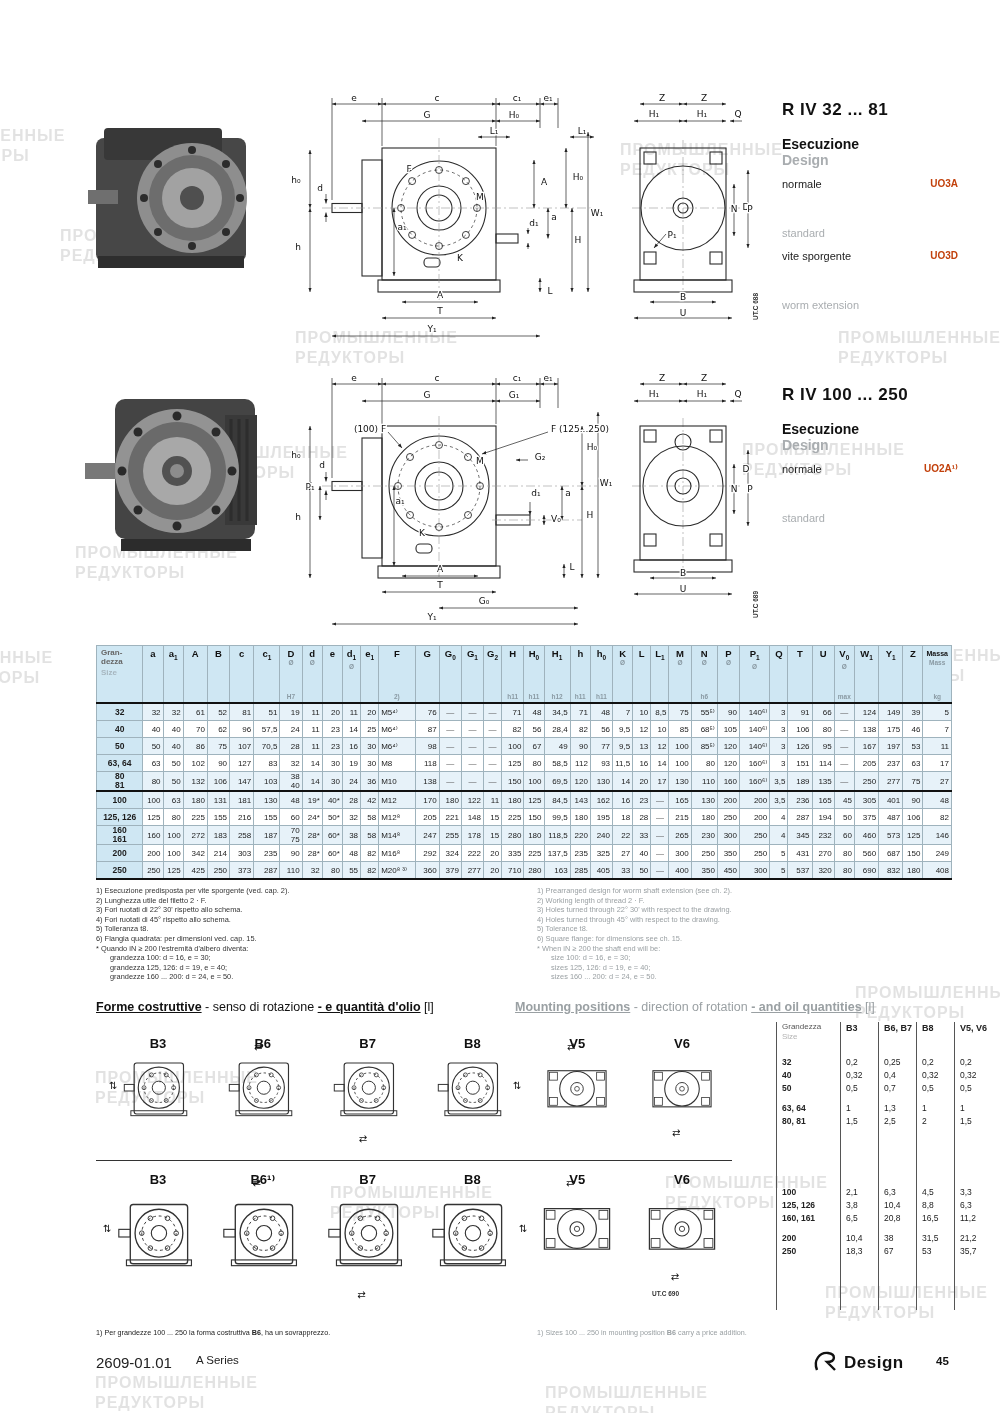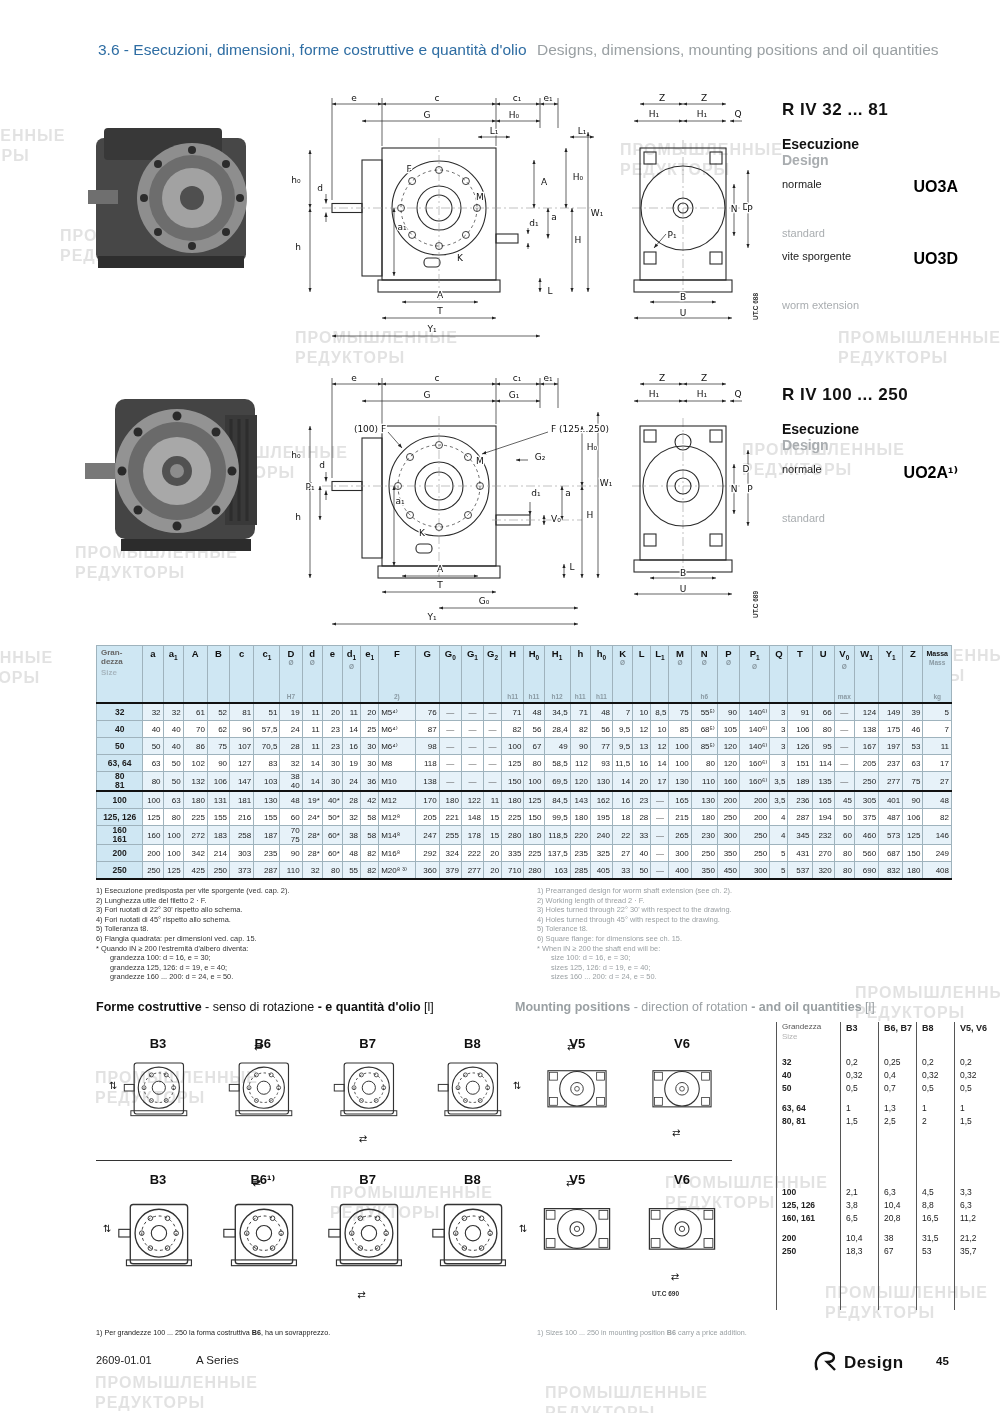--- a/index.html
+++ b/index.html
@@ -11,21 +11,21 @@
   .title-it{left:98px;top:40px;width:440px;color:#2e6da3;font-size:15.5px;line-height:20px;padding-left:40px;text-indent:-40px;}
   .title-en{left:537px;top:40px;width:430px;color:#9aa0a3;font-size:15.5px;line-height:20px;}
   
   .rcol{width:176px;}
   .model{font-size:17px;font-weight:bold;color:#111;letter-spacing:.5px;}
   .esec{font-size:14px;font-weight:bold;color:#111;margin-top:16px;}
   .design{font-size:14px;font-weight:bold;color:#a9adb0;}
   .variant-row{display:flex;justify-content:space-between;align-items:flex-start;margin-top:10px;}
   .v-it{font-size:11px;color:#222;line-height:13px;}
   .v-en{font-size:11px;color:#a9adb0;line-height:13px;margin-top:36px;}
-  .v-code{font-size:16px;font-weight:bold;color:#000000;}
+  .v-code{font-size:10px;font-weight:bold;color:#c2410c;}
   .utc{position:absolute;font-size:6.5px;font-weight:bold;color:#333;transform:rotate(-90deg);transform-origin:0 0;white-space:nowrap;}
   
   svg text.lbl{font-family:"DejaVu Sans",sans-serif;font-size:9px;fill:#111;paint-order:stroke;stroke:#ffffff;stroke-width:2.5px;text-anchor:middle;}
   
   table.dims{border-collapse:collapse;table-layout:fixed;font-size:8px;color:#222;border-top:1.5px solid #222;border-bottom:2px solid #111;}
   table.dims th,table.dims td{border:1px solid #9fb3bd;padding:0 2px;vertical-align:middle;}
   table.dims thead th{background:#cfe7f3;border-bottom:2px solid #111;height:54px;vertical-align:top;padding-top:2px;}
   table.dims .corner div{text-align:left;padding-left:2px;}
   .cor1,.cor2{font-size:8px;color:#666;line-height:9px;}
   .cor3{font-size:8px;color:#a7b6bf;line-height:9px;margin-top:2px;}
@@ -40,21 +40,21 @@
   table.dims td.fcol{text-align:left;}
   table.dims td.dash{text-align:center;color:#555;}
   table.dims th.rsize{background:#cfe7f3;font-weight:bold;color:#1c1c1c;font-size:8.5px;text-align:center;line-height:9px;}
   table.dims tr.heavy td, table.dims tr.heavy th{border-bottom:2px solid #111;}
   
   .fnote{width:430px;font-size:7.4px;line-height:9.6px;color:#333;}
   .fnote.en{color:#9aa0a3;}
   .fnote .cont{padding-left:14px;}
   
   .mhead{font-size:12.5px;color:#111;}
-  .mhead .b{font-weight:bold;}
+  .mhead .b{font-weight:bold;text-decoration:underline;}
   .mhead.en{color:#9aa0a3;}
   .mhead.en .b{font-weight:bold;color:#9aa0a3;}
   
   .mrow{display:flex;justify-content:space-between;}
   .pos-cell{width:96px;text-align:center;}
   .pos-label{font-size:13px;font-weight:bold;color:#111;margin-bottom:4px;}
   .pos-draw{position:relative;display:inline-block;}
   .pos-draw svg{stroke:#333;fill:none;}
   .parrow{position:absolute;font-size:10px;color:#111;line-height:10px;}
   .a-l{left:-12px;top:34%;}
@@ -72,21 +72,21 @@
   .oh-size2{font-size:8px;color:#b3b3b3;display:block;line-height:10px;padding-left:10px;}
   .oh-col{font-weight:bold;font-size:9px;line-height:12px;padding-left:6px;}
   .osize{font-weight:bold;}
   .g-sm{margin-top:7px;}
   .g-lg{margin-top:58px;}
   
   .bnote{font-size:7.2px;color:#222;width:430px;}
   .bnote.en{color:#9aa0a3;}
   .bnote b{font-weight:bold;}
   
-  .footer-code{font-size:11px;color:#222;}
+  .footer-code{font-size:15px;color:#222;}
   .footer-series{font-size:11.5px;color:#222;}
   .footer-page{font-size:11.5px;font-weight:bold;color:#111;}
   .brand-text{font-size:17px;font-weight:bold;color:#111;letter-spacing:.5px;}
   .symdefs{position:absolute;width:0;height:0;overflow:hidden;}
 </style>
 </head>
 <body>
 
 <div class="page">
 
@@ -132,22 +132,20 @@
         <circle cx="45" cy="43" r="8" stroke-width="1.2"></circle>
         <circle cx="45" cy="43" r="3" stroke-width="1"></circle>
         <rect x="10" y="22" width="10" height="10" stroke-width="1"></rect>
         <rect x="70" y="22" width="10" height="10" stroke-width="1"></rect>
         <rect x="10" y="54" width="10" height="10" stroke-width="1"></rect>
         <rect x="70" y="54" width="10" height="10" stroke-width="1"></rect>
       </symbol>
     </defs>
   </svg>
 
-  <div class="abs title-it">3.6 - Esecuzioni, dimensioni, forme costruttive e quantità d'olio</div>
-  <div class="abs title-en">Designs, dimensions, mounting positions and oil quantities</div>
 
   <svg class="abs" style="left:88px;top:118px;" width="168" height="164" viewBox="0 0 168 164">
     <rect x="8" y="20" width="150" height="124" rx="8" fill="#474747"></rect>
     <rect x="16" y="10" width="118" height="32" rx="4" fill="#383838"></rect>
     <rect x="10" y="138" width="146" height="12" fill="#2e2e2e"></rect>
     <rect x="0" y="72" width="30" height="14" fill="#6f6f6f"></rect>
     <circle cx="104" cy="80" r="55" fill="#8e8e8e"></circle>
     <circle cx="104" cy="80" r="43" fill="#6d6d6d"></circle>
     <circle cx="104" cy="80" r="30" fill="#a2a2a2"></circle>
     <circle cx="104" cy="80" r="12" fill="#4f4f4f"></circle>

